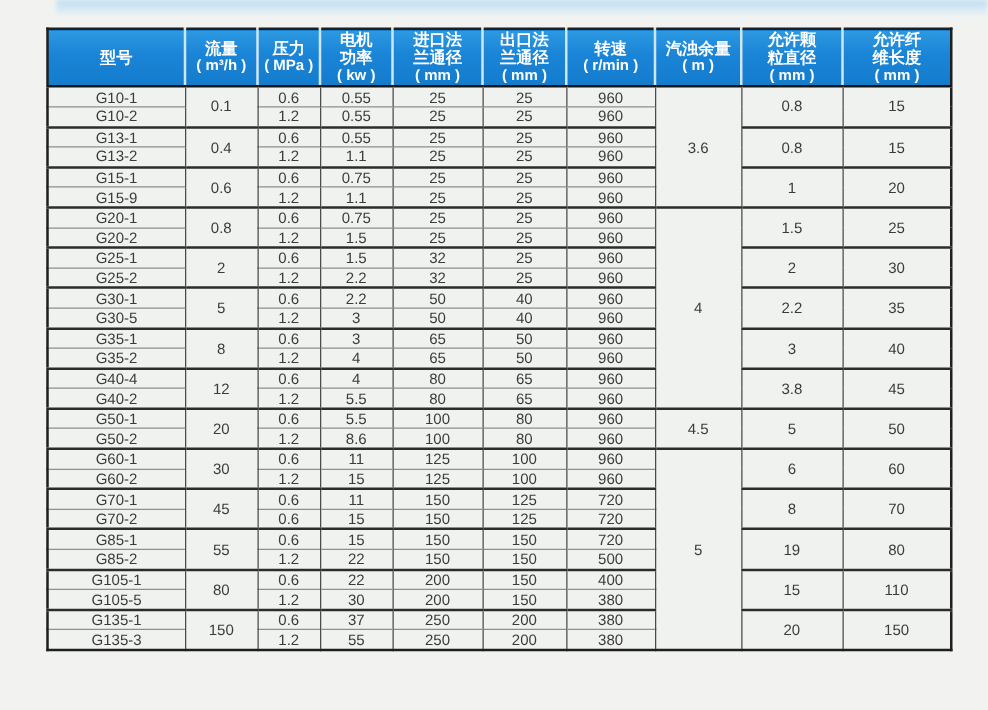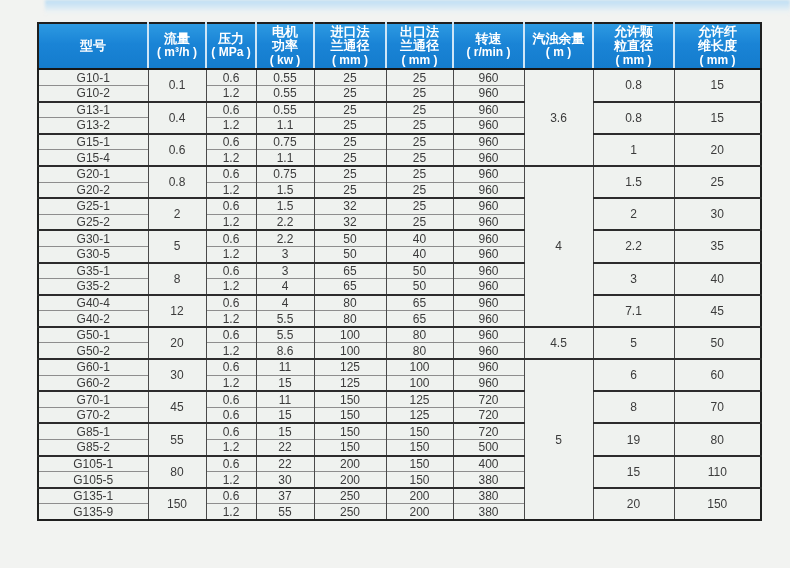--- a/index.html
+++ b/index.html
@@ -164,21 +164,21 @@
         <td rowspan="2">0.6</td>
         <td>0.6</td>
         <td>0.75</td>
         <td>25</td>
         <td>25</td>
         <td>960</td>
         <td rowspan="2">1</td>
         <td rowspan="2">20</td>
       </tr>
       <tr class="sub-row">
-        <td>G15-4</td>
+        <td>G15-9</td>
         <td>1.2</td>
         <td>1.1</td>
         <td>25</td>
         <td>25</td>
         <td>960</td>
       </tr>
       <tr class="pair-start">
         <td>G20-1</td>
         <td rowspan="2">0.8</td>
         <td>0.6</td>
@@ -256,21 +256,21 @@
         <td>960</td>
       </tr>
       <tr class="pair-start">
         <td>G40-4</td>
         <td rowspan="2">12</td>
         <td>0.6</td>
         <td>4</td>
         <td>80</td>
         <td>65</td>
         <td>960</td>
-        <td rowspan="2">7.1</td>
+        <td rowspan="2">3.8</td>
         <td rowspan="2">45</td>
       </tr>
       <tr class="sub-row">
         <td>G40-2</td>
         <td>1.2</td>
         <td>5.5</td>
         <td>80</td>
         <td>65</td>
         <td>960</td>
       </tr>
@@ -376,21 +376,21 @@
         <td rowspan="2">150</td>
         <td>0.6</td>
         <td>37</td>
         <td>250</td>
         <td>200</td>
         <td>380</td>
         <td rowspan="2">20</td>
         <td rowspan="2">150</td>
       </tr>
       <tr class="sub-row">
-        <td>G135-9</td>
+        <td>G135-3</td>
         <td>1.2</td>
         <td>55</td>
         <td>250</td>
         <td>200</td>
         <td>380</td>
       </tr>
     </tbody>
 </table>
 
 </body></html>

